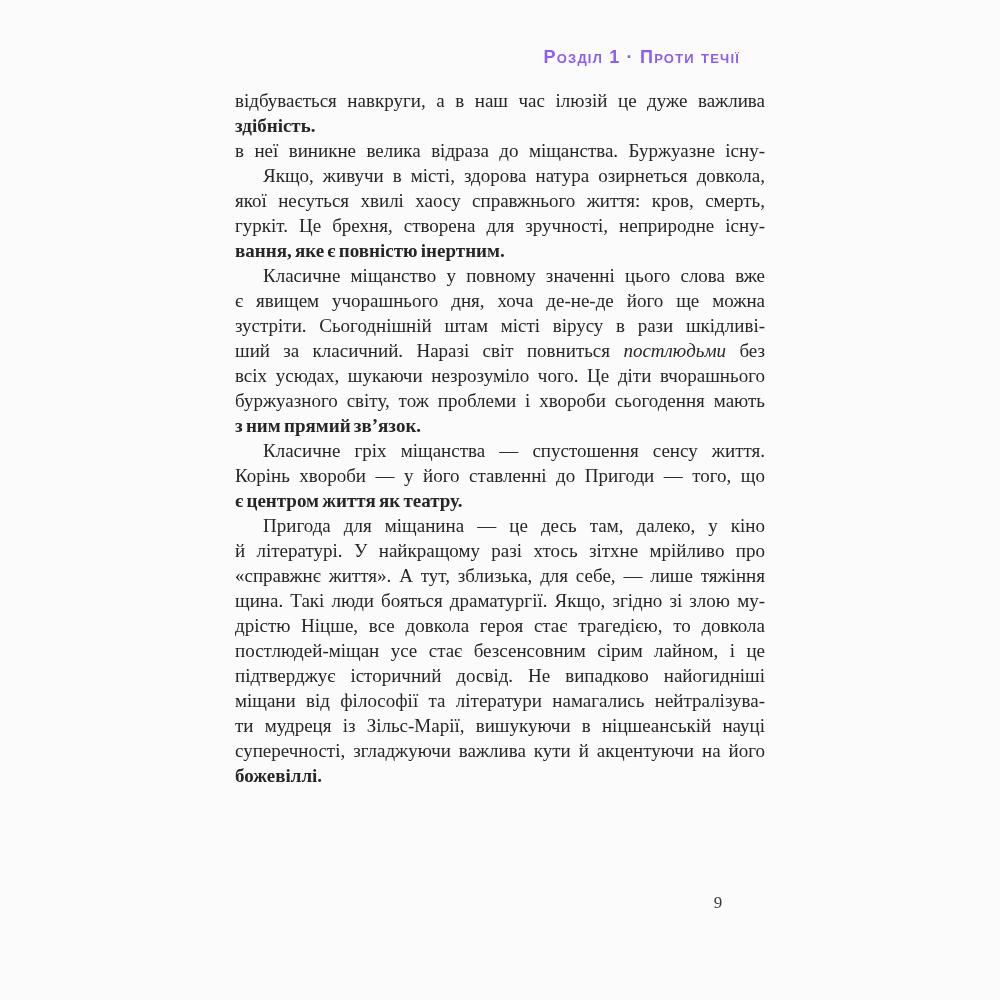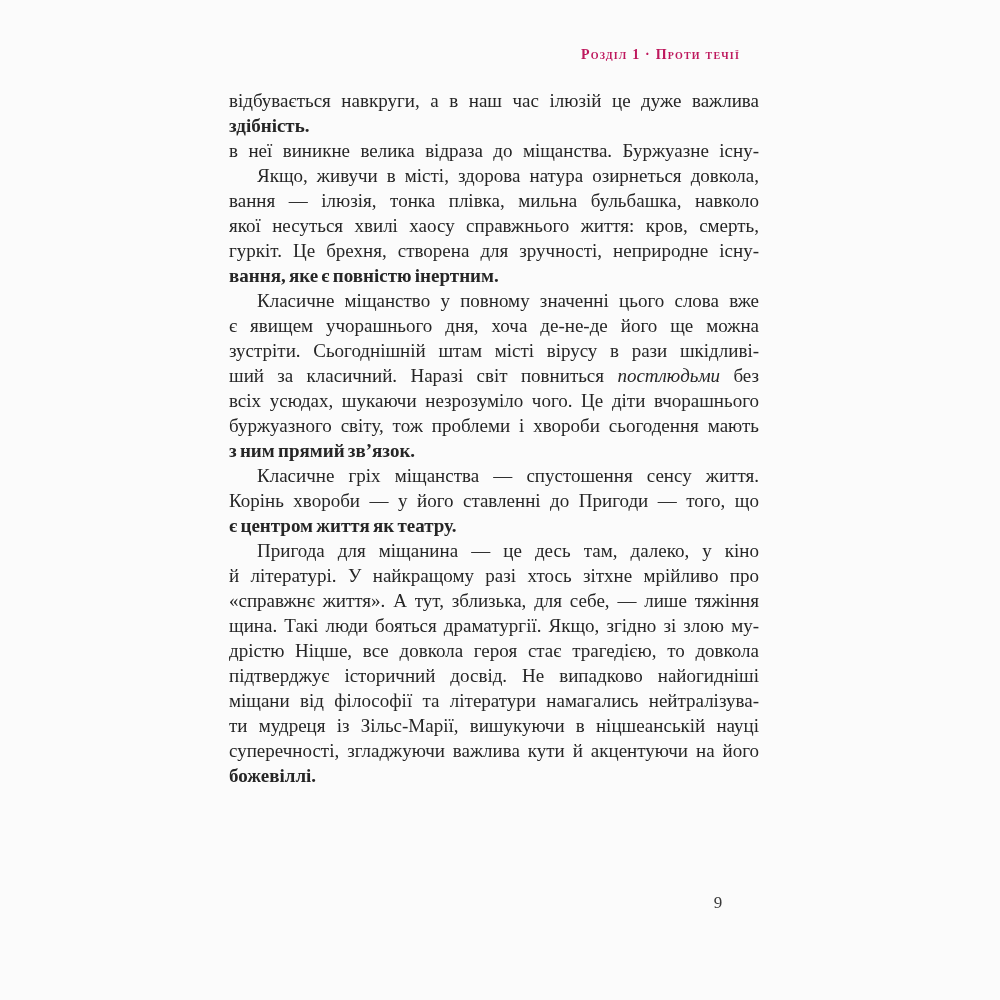--- a/index.html
+++ b/index.html
@@ -18,31 +18,31 @@
     position: absolute;
     inset: 0;
     background: #fbfbfb;
   }
   .running-head {
     position: absolute;
     top: 47px;
     left: 235px;
     width: 505px;
     text-align: right;
-    font-family: Liberation Serif, serif;
+    font-family: Liberation Sans, sans-serif;
     font-variant: small-caps;
     font-weight: 600;
-    font-size: 14px;
+    font-size: 18px;
     letter-spacing: 1.2px;
-    color: #be185d;
+    color: #8b5cf6;
   }
   .text-block {
     position: absolute;
     top: 88px;
-    left: 229px;
+    left: 235px;
     width: 530px;
     font-size: 19px;
     line-height: 25px;
     color: #262626;
     word-spacing: -1.5px;
   }
   .line {
     height: 25px;
     overflow: hidden;
     text-align: justify;
@@ -72,21 +72,20 @@
   <div class="running-head">Розділ 1 · Проти течії</div>
 
   <div class="text-block" id="text-block">
       <div>
         <div class="line">відбувається навкруги, а в наш час ілюзій це дуже важлива</div>
         <div class="line last">здібність.</div>
       </div>
       <div>
         <div class="line">в неї виникне велика відраза до міщанства. Буржуазне існу-</div>
         <div class="line indent">Якщо, живучи в місті, здорова натура озирнеться довкола,</div>
-        <div class="line">вання — ілюзія, тонка плівка, мильна бульбашка, навколо</div>
         <div class="line">якої несуться хвилі хаосу справжнього життя: кров, смерть,</div>
         <div class="line">гуркіт. Це брехня, створена для зручності, неприродне існу-</div>
         <div class="line last">вання, яке є повністю інертним.</div>
       </div>
       <div>
         <div class="line indent">Класичне міщанство у повному значенні цього слова вже</div>
         <div class="line">є явищем учорашнього дня, хоча де-не-де його ще можна</div>
         <div class="line">зустріти. Сьогоднішній штам місті вірусу в рази шкідливі-</div>
         <div class="line">ший за класичний. Наразі світ повниться <i>постлюдьми</i> без</div>
         <div class="line">всіх усюдах, шукаючи незрозуміло чого. Це діти вчорашнього</div>
@@ -97,20 +96,21 @@
         <div class="line indent">Класичне гріх міщанства — спустошення сенсу життя.</div>
         <div class="line">Корінь хвороби — у його ставленні до Пригоди — того, що</div>
         <div class="line last">є центром життя як театру.</div>
       </div>
       <div>
         <div class="line indent">Пригода для міщанина — це десь там, далеко, у кіно</div>
         <div class="line">й літературі. У найкращому разі хтось зітхне мрійливо про</div>
         <div class="line">«справжнє життя». А тут, зблизька, для себе, — лише тяжіння</div>
         <div class="line">щина. Такі люди бояться драматургії. Якщо, згідно зі злою му-</div>
         <div class="line">дрістю Ніцше, все довкола героя стає трагедією, то довкола</div>
+        <div class="line">постлюдей-міщан усе стає безсенсовним сірим лайном, і це</div>
         <div class="line">підтверджує історичний досвід. Не випадково найогидніші</div>
         <div class="line">міщани від філософії та літератури намагались нейтралізува-</div>
         <div class="line">ти мудреця із Зільс-Марії, вишукуючи в ніцшеанській науці</div>
         <div class="line">суперечності, згладжуючи важлива кути й акцентуючи на його</div>
         <div class="line last">божевіллі.</div>
       </div>
     </div>
 
   <div class="page-number">9</div>
 </div>

